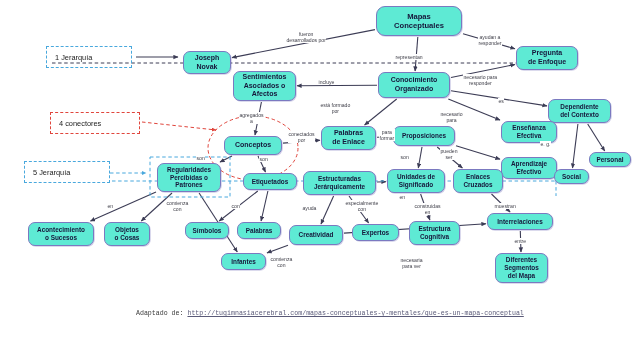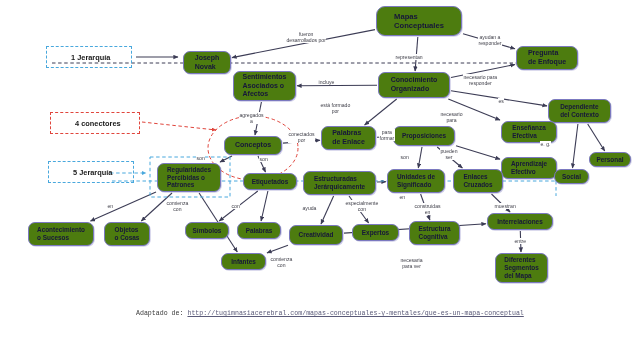--- a/index.html
+++ b/index.html
@@ -24,27 +24,27 @@
     top: 0;
     width: 640px;
     height: 347px;
     pointer-events: none;
   }
   .node {
     position: absolute;
     box-sizing: border-box;
     border: 1.4px solid #7b79c0;
     border-radius: 7px;
-    background: #4d7c0f;
+    background: #5eead4;
     color: #16163a;
     font-family: "Liberation Sans", sans-serif;
     font-weight: bold;
     font-size: 6.4px;
     line-height: 1.22;
-    text-align: left;
+    text-align: center;
     display: flex;
     align-items: center;
     justify-content: center;
     padding: 1px 2px;
     white-space: pre-line;
     box-shadow: 0.8px 0.8px 0 rgba(120,118,190,0.35);
   }
   .node.big {
     font-size: 7.6px;
     border-width: 1.6px;
@@ -65,22 +65,21 @@
     padding: 0 0.5px;
   }
   .annot {
     position: absolute;
     box-sizing: border-box;
     font-family: "Liberation Sans", sans-serif;
     font-size: 7.4px;
     color: #1a1a1a;
     display: flex;
     align-items: center;
-    padding-left: 24px;
-    font-weight: bold;
+    padding-left: 8px;
   }
   .annot.blue {
     border: 1.3px dashed #49a8dd;
   }
   .annot.red {
     border: 1.3px dashed #e0453c;
   }
   .caption {
     position: absolute;
     font-family: "Liberation Mono", monospace;
@@ -245,19 +244,19 @@
       <div class="edge-label" style="left: 494px; top: 203px;">muestran</div>
       <div class="edge-label" style="left: 514px; top: 238px;">entre</div>
       <div class="edge-label" style="left: 270px; top: 256px;">comienza
 con</div>
       <div class="edge-label" style="left: 400px; top: 257px;">necesaria
 para ver</div>
     </div>
   <div id="annot-layer">
       <div class="annot blue" style="left: 46px; top: 46px; width: 86px; height: 22px;">1 Jerarquía</div>
       <div class="annot red" style="left: 50px; top: 112px; width: 90px; height: 22px;">4 conectores</div>
-      <div class="annot blue" style="left: 24px; top: 161px; width: 86px; height: 22px; margin-left: 24px;">5 Jerarquía</div>
+      <div class="annot blue" style="left: 24px; top: 161px; width: 86px; height: 22px;">5 Jerarquía</div>
     </div>
 
   <div class="caption" style="left:136px; top:310px;">
     <span>Adaptado de: </span><a href="#">http://tugimnasiacerebral.com/mapas-conceptuales-y-mentales/que-es-un-mapa-conceptual</a>
   </div>
 </div>
 
 </body></html>

